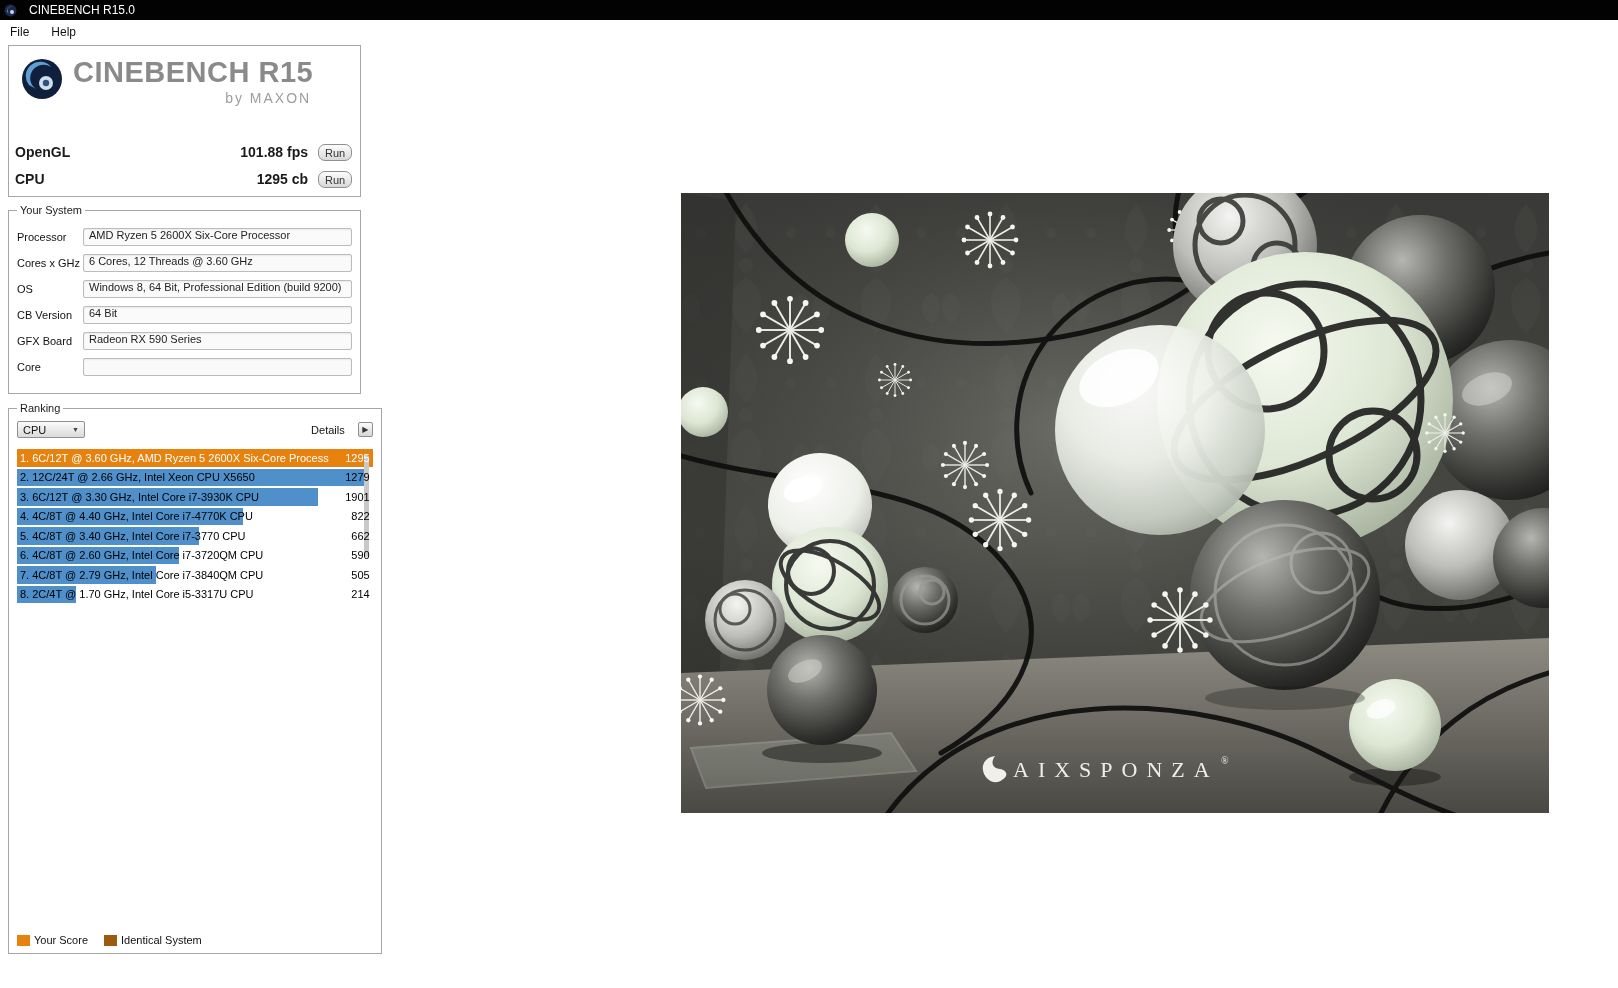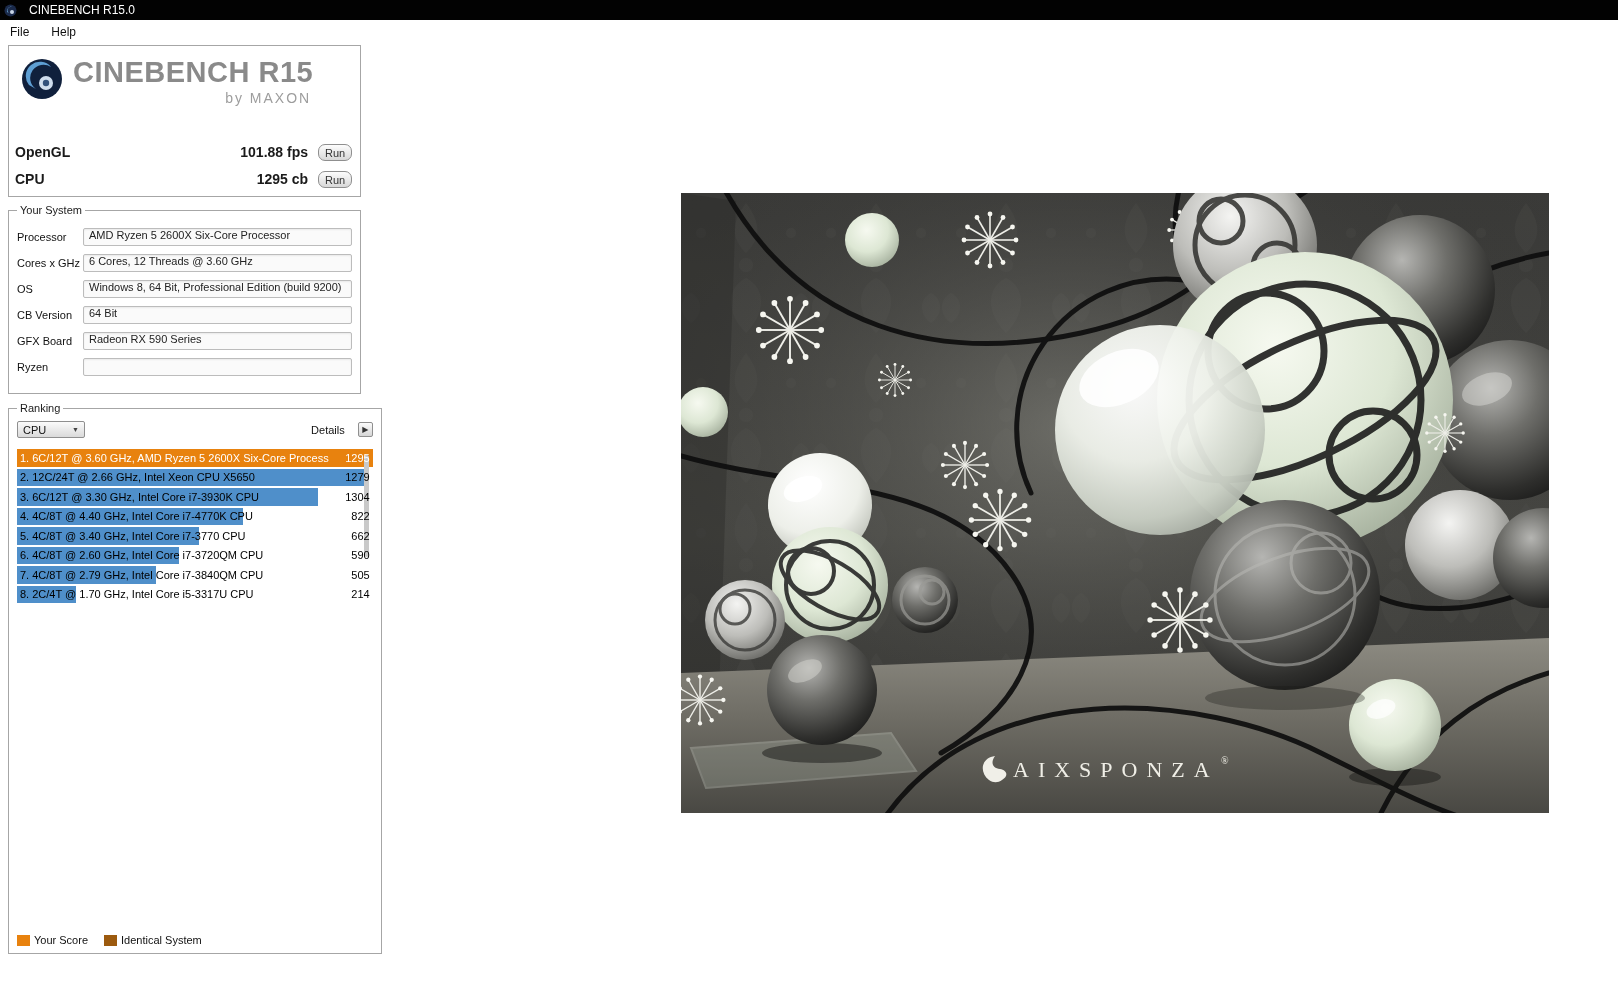--- a/index.html
+++ b/index.html
@@ -157,21 +157,21 @@
         </div>
         <div class="field-row">
           <span class="field-label">CB Version</span>
           <div class="field-value">64 Bit</div>
         </div>
         <div class="field-row">
           <span class="field-label">GFX Board</span>
           <div class="field-value">Radeon RX 590 Series</div>
         </div>
         <div class="field-row">
-          <span class="field-label">Ryzen</span>
+          <span class="field-label">Core</span>
           <div class="field-value"></div>
         </div>
       </div>
   </fieldset>
 
   <fieldset class="ranking">
     <legend>Ranking</legend>
 
     <div class="rank-header">
       <div class="dropdown">
@@ -193,21 +193,21 @@
           <span class="rank-score">1295</span>
         </div>
         <div class="rank-row">
           <div class="rank-bar" style="width: 98.7645%; background: rgb(79, 143, 202);"></div>
           <span class="rank-label">2. 12C/24T @ 2.66 GHz, Intel Xeon CPU X5650</span>
           <span class="rank-score">1279</span>
         </div>
         <div class="rank-row">
           <div class="rank-bar" style="width: 84.6332%; background: rgb(79, 143, 202);"></div>
           <span class="rank-label">3. 6C/12T @ 3.30 GHz,  Intel Core i7-3930K CPU</span>
-          <span class="rank-score">1304</span>
+          <span class="rank-score">1901</span>
         </div>
         <div class="rank-row">
           <div class="rank-bar" style="width: 63.4749%; background: rgb(79, 143, 202);"></div>
           <span class="rank-label">4. 4C/8T @ 4.40 GHz,  Intel Core i7-4770K CPU</span>
           <span class="rank-score">822</span>
         </div>
         <div class="rank-row">
           <div class="rank-bar" style="width: 51.1197%; background: rgb(79, 143, 202);"></div>
           <span class="rank-label">5. 4C/8T @ 3.40 GHz,  Intel Core i7-3770 CPU</span>
           <span class="rank-score">662</span>

